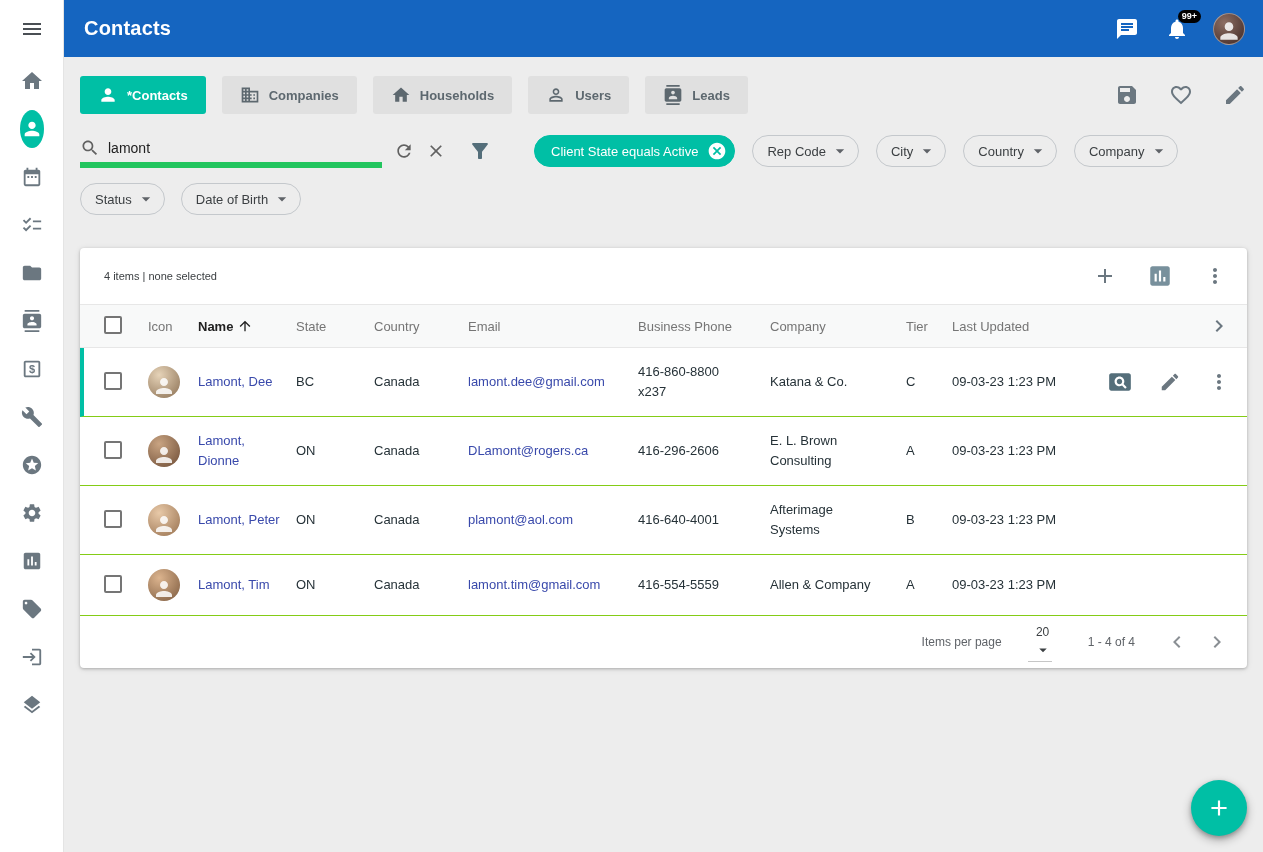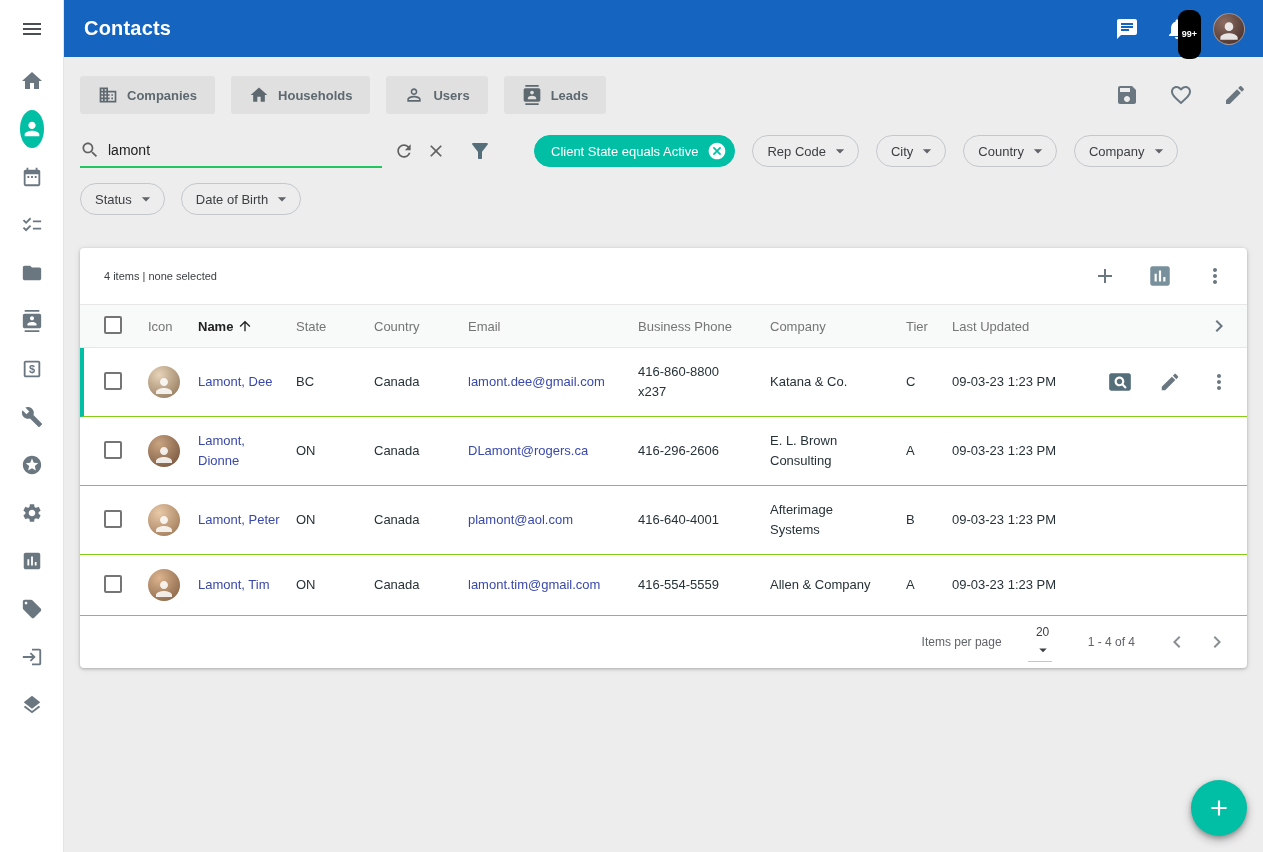--- a/index.html
+++ b/index.html
@@ -33,21 +33,21 @@
 
   .appbar {
     height: 57px; background: #1565c0; color: #fff;
     display: flex; align-items: center; padding: 0 18px 0 20px; flex-shrink: 0;
   }
   .appbar-title { font-size: 20px; font-weight: 700; letter-spacing: .2px; }
   .appbar-spacer { flex: 1; }
   .appbar-icon { color:#fff; margin-left: 26px; cursor: pointer; position: relative; }
   .badge {
     position: absolute; top: -7px; right: -12px; background: #000000; color:#fff;
-    font-size: 9px; font-weight: 700; border-radius: 9px; padding: 20px 4px; line-height: 1;
+    font-size: 9px; font-weight: 700; border-radius: 9px; padding: 2px 4px; line-height: 1;
   }
   .avatar {
     width: 32px; height: 32px; border-radius: 50%; overflow: hidden;
     display:flex; align-items:flex-end; justify-content:center; cursor:pointer;
   }
   .avatar.hdr { background: radial-gradient(circle at 35% 30%, #8d6e63, #3e2723); margin-left: 24px; border:1px solid rgba(255,255,255,.4);}
   .avatar .ph { color: rgba(255,255,255,.85); }
 
   
   .content { flex: 1; padding: 19px 16px 0 16px; position: relative; }
@@ -59,21 +59,21 @@
     display: inline-flex; align-items: center; gap: 9px;
     color: #5d686f; font-size: 13px; font-weight: 700; cursor: pointer;
     font-family: "Liberation Sans", sans-serif;
   }
   .tabbtn.active { background: #00bfa5; color: #fff; }
   .tabs-right { margin-left: auto; display: flex; align-items: center; gap: 30px; color:#6b7780; }
   .tool-ic { cursor: pointer; color:#6b7780; }
 
   .search-row { margin-top: 20px; display: flex; align-items: center; }
   .search-field {
-    width: 302px; height: 34px; border-bottom: 2px solid #22c55e;
+    width: 302px; height: 34px; border-bottom: 6px solid #22c55e;
     display: flex; align-items: center; gap: 8px; color: #616161;
   }
   .search-field input {
     flex: 1; border: none; outline: none; background: transparent;
     font-size: 14px; color: #212121; font-family: "Liberation Sans", sans-serif;
   }
   .field-ic { color:#616161; cursor:pointer; margin-left: 12px; }
   .funnel { color: #546e7a; margin-left: 22px; cursor: pointer; }
 
   .chip {
@@ -267,20 +267,26 @@
     <span class="avatar hdr">
       <svg class="ph" width="26" height="26" viewBox="0 0 24 24" fill="currentColor">
           <path d="M12 12c2.21 0 4-1.79 4-4s-1.79-4-4-4-4 1.79-4 4 1.79 4 4 4zm0 2c-2.67 0-8 1.34-8 4v2h16v-2c0-2.66-5.33-4-8-4z"></path>
         </svg>
     </span>
   </header>
 
   <div class="content">
 
     <div class="tabs-row">
+      <button class="tabbtn active">
+        <svg class="ic" width="20" height="20" viewBox="0 0 24 24">
+            <path d="M12 12c2.21 0 4-1.79 4-4s-1.79-4-4-4-4 1.79-4 4 1.79 4 4 4zm0 2c-2.67 0-8 1.34-8 4v2h16v-2c0-2.66-5.33-4-8-4z"></path>
+          </svg>
+        <span>*Contacts</span>
+      </button>
       <button class="tabbtn">
         <svg class="ic" width="20" height="20" viewBox="0 0 24 24">
             <path d="M12 7V3H2v18h20V7H12zM6 19H4v-2h2v2zm0-4H4v-2h2v2zm0-4H4V9h2v2zm0-4H4V5h2v2zm4 12H8v-2h2v2zm0-4H8v-2h2v2zm0-4H8V9h2v2zm0-4H8V5h2v2zm10 12h-8v-2h2v-2h-2v-2h2v-2h-2V9h8v10zm-2-8h-2v2h2v-2zm0 4h-2v2h2v-2z"></path>
           </svg>
         <span>Companies</span>
       </button>
       <button class="tabbtn">
         <svg class="ic" width="20" height="20" viewBox="0 0 24 24">
             <path d="M10 20v-6h4v6h5v-8h3L12 3 2 12h3v8z"></path>
           </svg>

